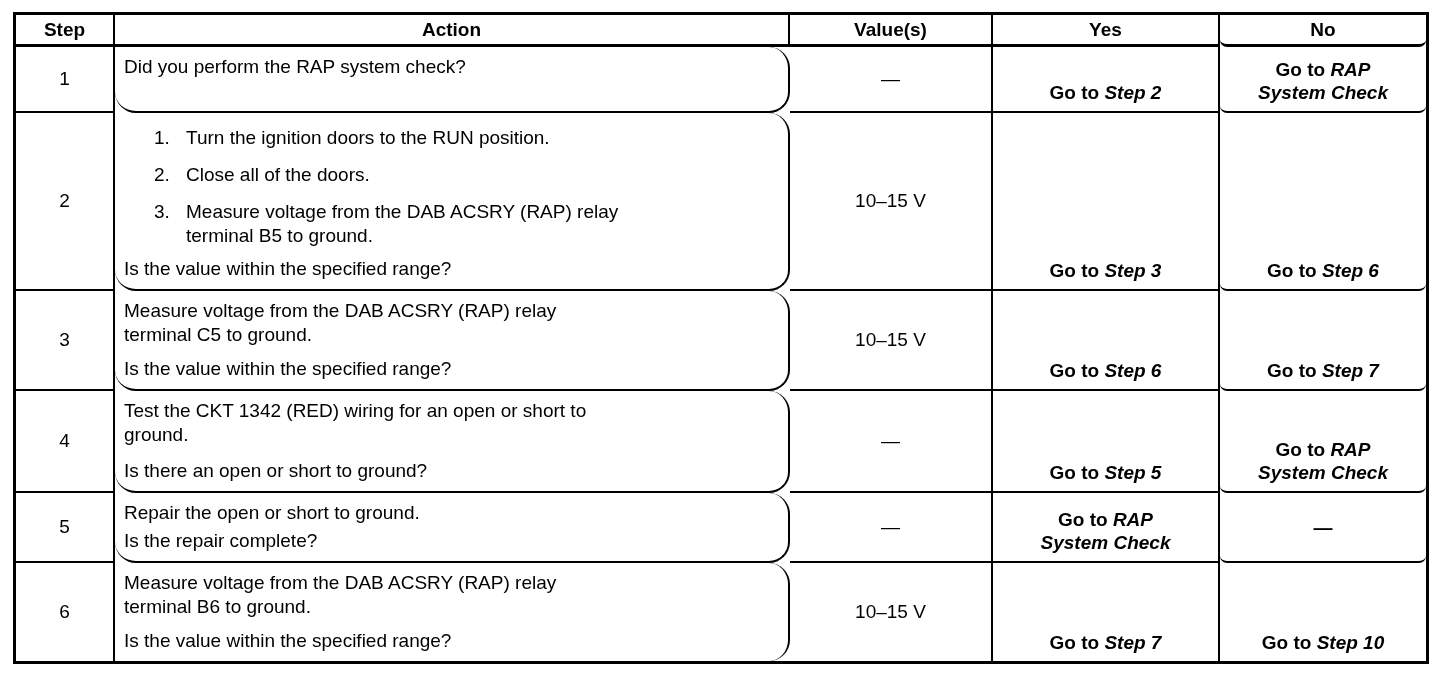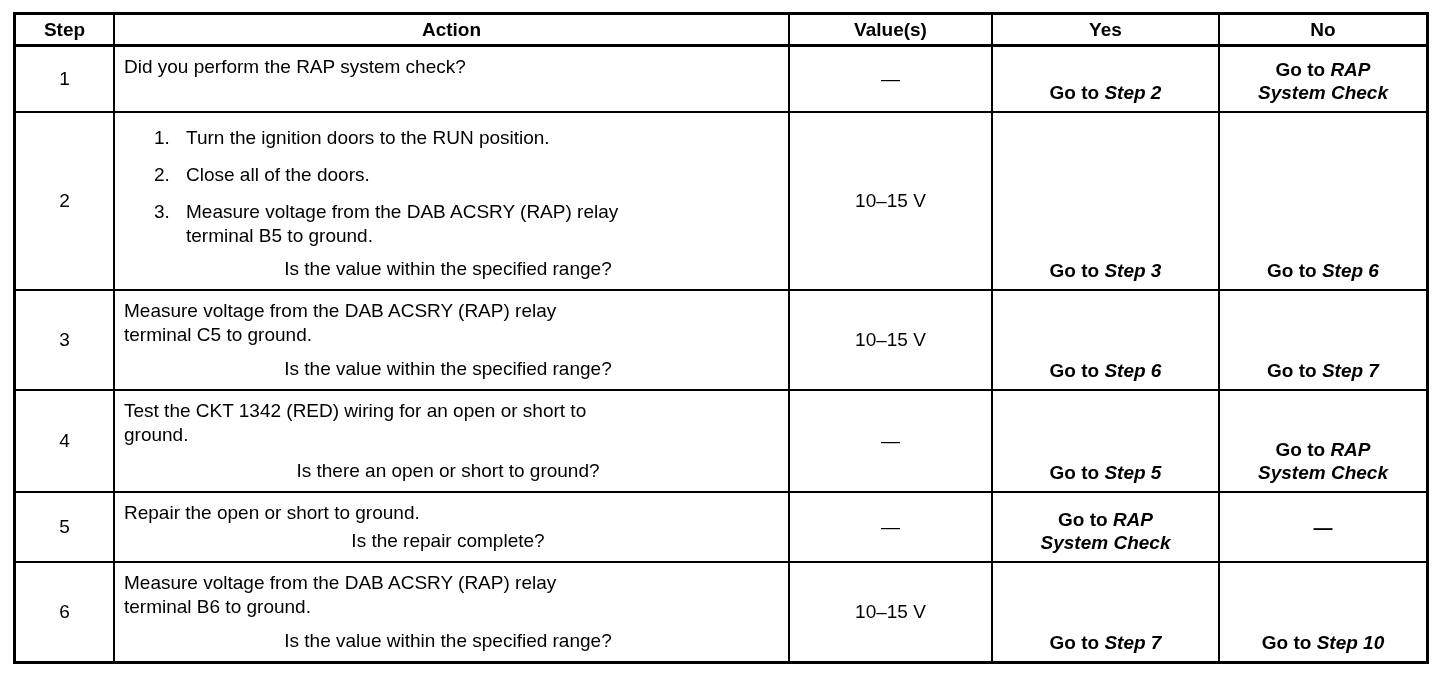--- a/index.html
+++ b/index.html
@@ -24,41 +24,42 @@
     background: #fff;
   }
   .cell {
     box-sizing: border-box;
     border-right: 2px solid #000;
     border-bottom: 2px solid #000;
     overflow: hidden;
     font-size: 19px;
     line-height: 24px;
   }
-  .cell.last-col { border-right: none; }
+  .cell.last-col { border-right: none; border-radius: 7px; }
   .cell.last-row { border-bottom: none; }
   .hcell {
     display: flex; align-items: center; justify-content: center;
     font-weight: bold;
     border-bottom-width: 3px;
   }
   .step-cell {
     display: flex; align-items: center; justify-content: center;
   }
   .action-cell {
     display: flex; flex-direction: column;
     padding: 8px 16px 8px 9px;
+    border-radius: 21px;
   }
   .para { max-width: 500px; }
   .alist { margin: 3px 0 0 0; padding: 0; list-style: none; }
   .alist li { display: flex; margin-top: 13px; }
   .alist li:first-child { margin-top: 2px; }
   .li-num { flex: none; width: 32px; margin-left: 30px; }
   .li-text { max-width: 470px; }
-  .question { margin-top: auto; text-align: center; }
+  .question { margin-top: auto; }
   .value-cell {
     display: flex; align-items: center; justify-content: center;
     text-align: center;
   }
   .yn-cell {
     display: flex; align-items: flex-end; justify-content: center;
     padding-bottom: 7px;
     text-align: center;
     line-height: 23px;
   }

